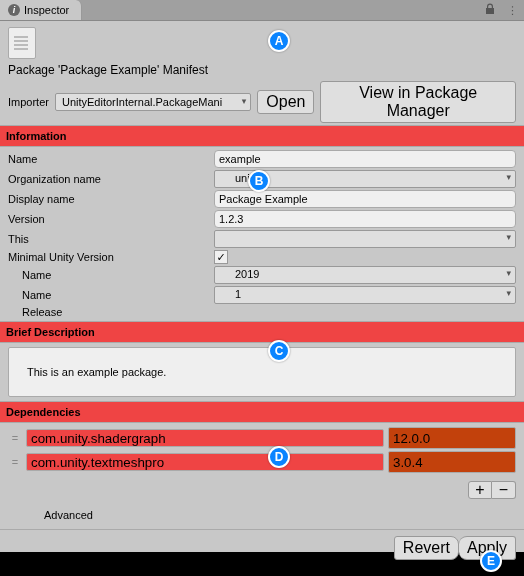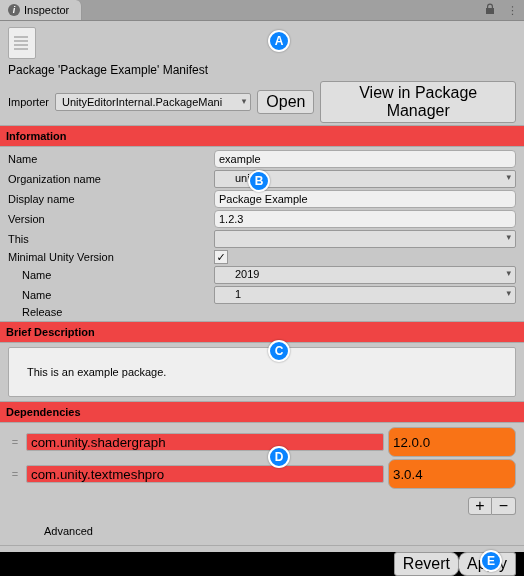--- a/index.html
+++ b/index.html
@@ -28,21 +28,21 @@
 .text-input { flex: 1; background: #f0f0f0; border: 1px solid #aaa; border-radius: 4px; padding: 1px 4px; font-size: 11px; height: 18px; }
 .select { flex: 1; background: #dfdfdf; border: 1px solid #999; border-radius: 2px; padding: 1px 20px; font-size: 11px; height: 18px; position: relative; cursor: pointer; }
 .select::after { content: "▾"; position: absolute; right: 4px; top: 1px; font-size: 9px; color: #555; }
 .checkbox { width: 14px; height: 14px; background: #f0f0f0; border: 1px solid #999; display: inline-flex; align-items: center; justify-content: center; cursor: pointer; }
 .checkbox.checked::after { content: "✓"; font-size: 11px; line-height: 1; }
 .desc-box { margin: 4px 8px; background: #efefef; border: 1px solid #aaa; border-radius: 2px; padding: 18px; height: 86px; font-size: 11px; }
 .deps { padding: 2px 8px; }
 .dep-row { display: flex; align-items: center; gap: 4px; margin: 2px 0; }
 .drag-handle { width: 14px; color: #888; text-align: center; cursor: grab; }
 .dep-name { flex: 1; background: #ef4444; border: 1px solid #aaa; border-radius: 2px; padding: 2px 4px; height: 18px; }
-.dep-ver { width: 128px; background: #f97316; border: 1px solid #aaa; border-radius: 7px; padding: 2px 4px; height: 30px; }
+.dep-ver { width: 128px; background: #c2410c; border: 1px solid #aaa; border-radius: 2px; padding: 2px 4px; height: 22px; }
 .dep-buttons { display: flex; justify-content: flex-end; gap: 0; padding: 4px 8px 2px 8px; }
 .dep-buttons .btn { width: 24px; text-align: center; padding: 0; height: 18px; line-height: 16px; border-radius: 0; }
 .dep-buttons .btn:first-child { border-top-left-radius: 3px; border-bottom-left-radius: 3px; }
 .dep-buttons .btn:last-child { border-top-right-radius: 3px; border-bottom-right-radius: 3px; border-left: none; }
 .advanced { padding: 8px; margin-left: 36px; }
 .footer { margin-top: auto; padding: 6px 8px; display: flex; justify-content: flex-end; gap: 0; border-top: 1px solid #aaa; }
 .footer .btn { border-radius: 8px; }
 .footer .btn:first-child { border-top-left-radius: 3px; border-bottom-left-radius: 3px; }
 .footer .btn:last-child { border-top-right-radius: 3px; border-bottom-right-radius: 3px; border-left: none; }
 .callout { position: absolute; width: 22px; height: 22px; border-radius: 50%; background: #0a84ff; color: #fff; font-weight: bold; font-size: 12px; display: flex; align-items: center; justify-content: center; border: 2px solid #fff; box-shadow: 0 0 2px rgba(0,0,0,0.4); z-index: 10; }

